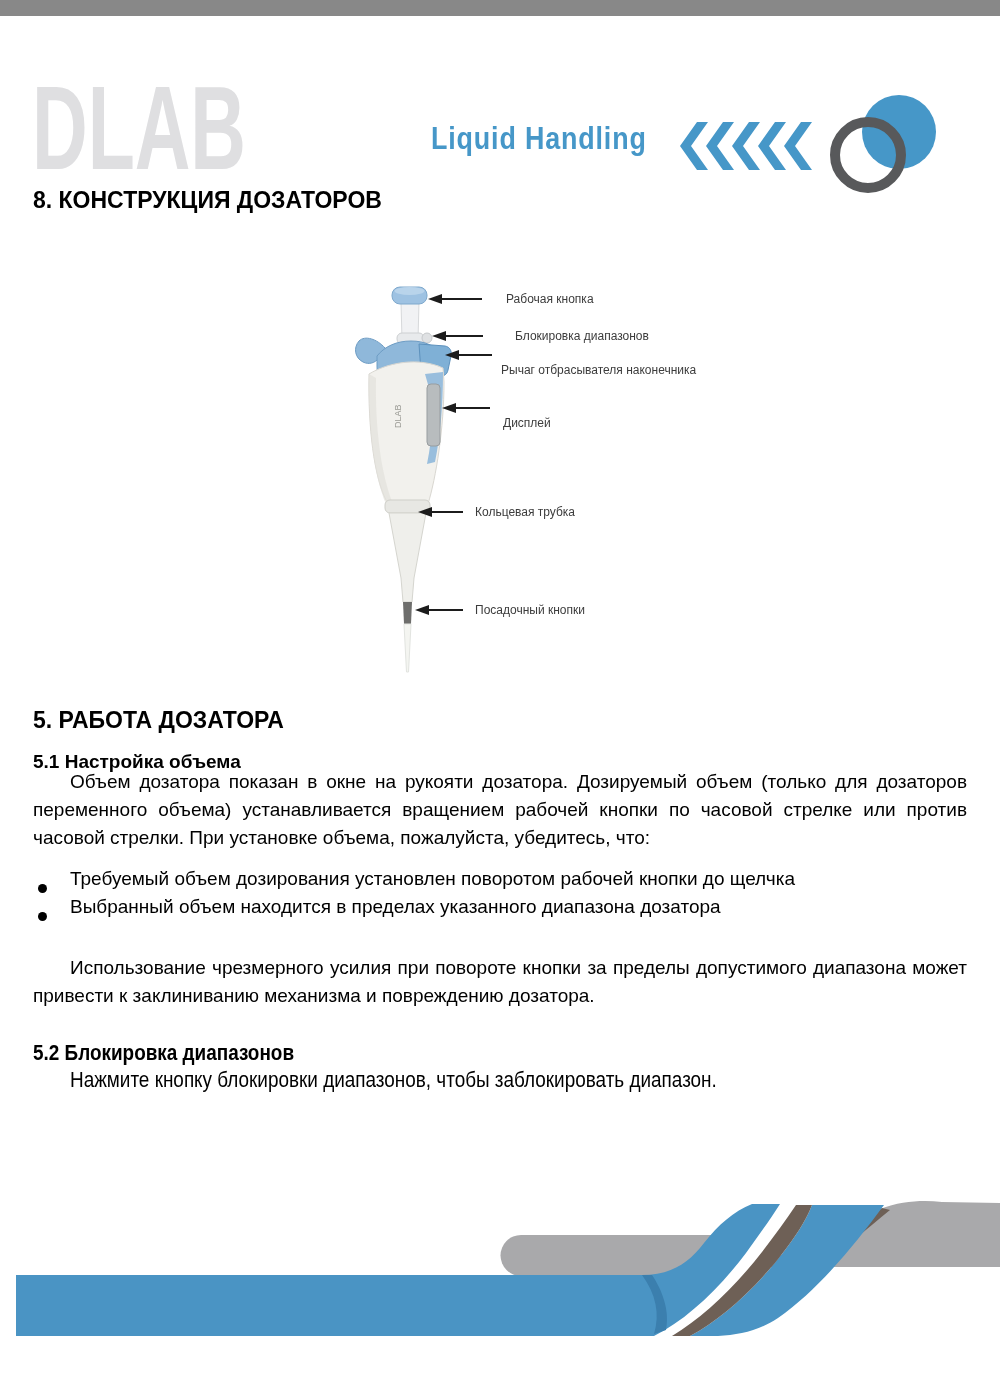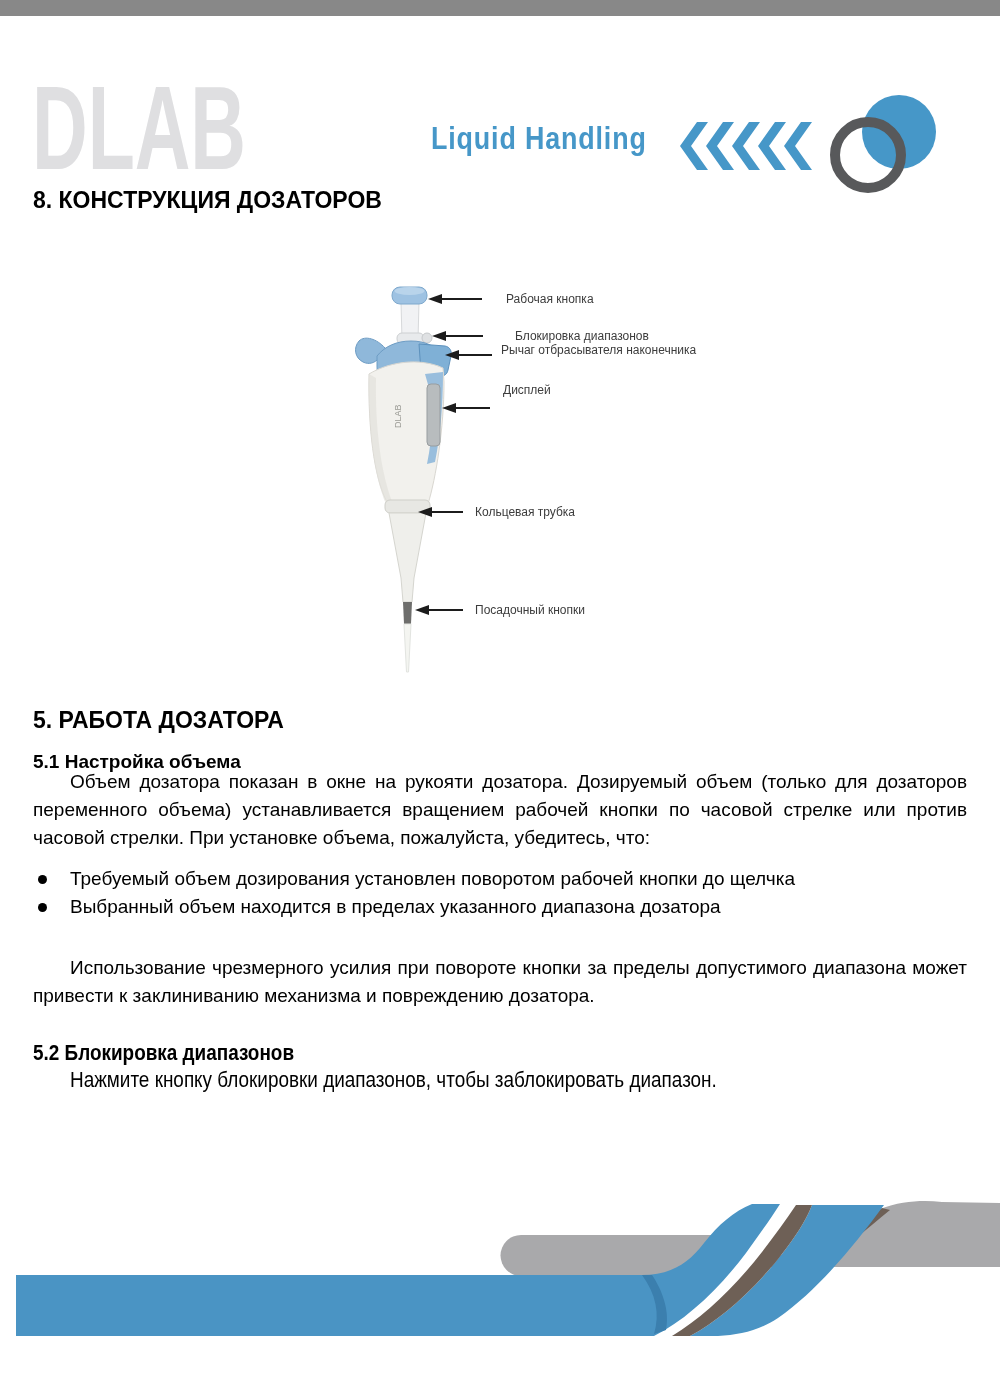--- a/index.html
+++ b/index.html
@@ -29,21 +29,21 @@
   
   .h1{left:33px;font-size:23px;font-weight:bold;white-space:nowrap;}
   .h2{left:33px;font-size:19px;font-weight:bold;white-space:nowrap;}
   .body-text{
     left:33px;width:934px;
     font-size:19px;line-height:28px;
     text-align:justify;
   }
   .indent{text-indent:37px;}
   .bullets{left:33px;width:934px;font-size:19px;line-height:28px;}
-  .bullet-row{display:flex;align-items:flex-start;}
+  .bullet-row{display:flex;align-items:flex-end;}
   .dot{
     width:9px;height:9px;border-radius:50%;
     background:#000;margin:10px 0 0 5px;flex:0 0 9px;
   }
   .bullet-row span{margin-left:23px;}
   .cond{
     transform:scaleX(0.86);transform-origin:left top;
     font-size:22px;white-space:nowrap;
   }
   .cond.h-cond{font-weight:bold;}
@@ -136,27 +136,27 @@
   <div class="abs arrow" style="left:432px;top:315px;width:51px">
       <div class="ah"></div>
       <div class="al"></div>
     </div>
   <div class="abs fig-label" style="left:515px;top:313px">Блокировка диапазонов</div>
 
   <div class="abs arrow" style="left:445px;top:334px;width:47px">
       <div class="ah"></div>
       <div class="al"></div>
     </div>
-  <div class="abs fig-label" style="left:501px;top:327px">Рычаг отбрасывателя наконечника</div>
+  <div class="abs fig-label" style="left:501px;top:347px">Рычаг отбрасывателя наконечника</div>
 
   <div class="abs arrow" style="left:442px;top:387px;width:48px">
       <div class="ah"></div>
       <div class="al"></div>
     </div>
-  <div class="abs fig-label" style="left:503px;top:367px">Дисплей</div>
+  <div class="abs fig-label" style="left:503px;top:400px">Дисплей</div>
 
   <div class="abs arrow" style="left:418px;top:491px;width:45px">
       <div class="ah"></div>
       <div class="al"></div>
     </div>
   <div class="abs fig-label" style="left:475px;top:489px">Кольцевая трубка</div>
 
   <div class="abs arrow" style="left:415px;top:589px;width:48px">
       <div class="ah"></div>
       <div class="al"></div>

